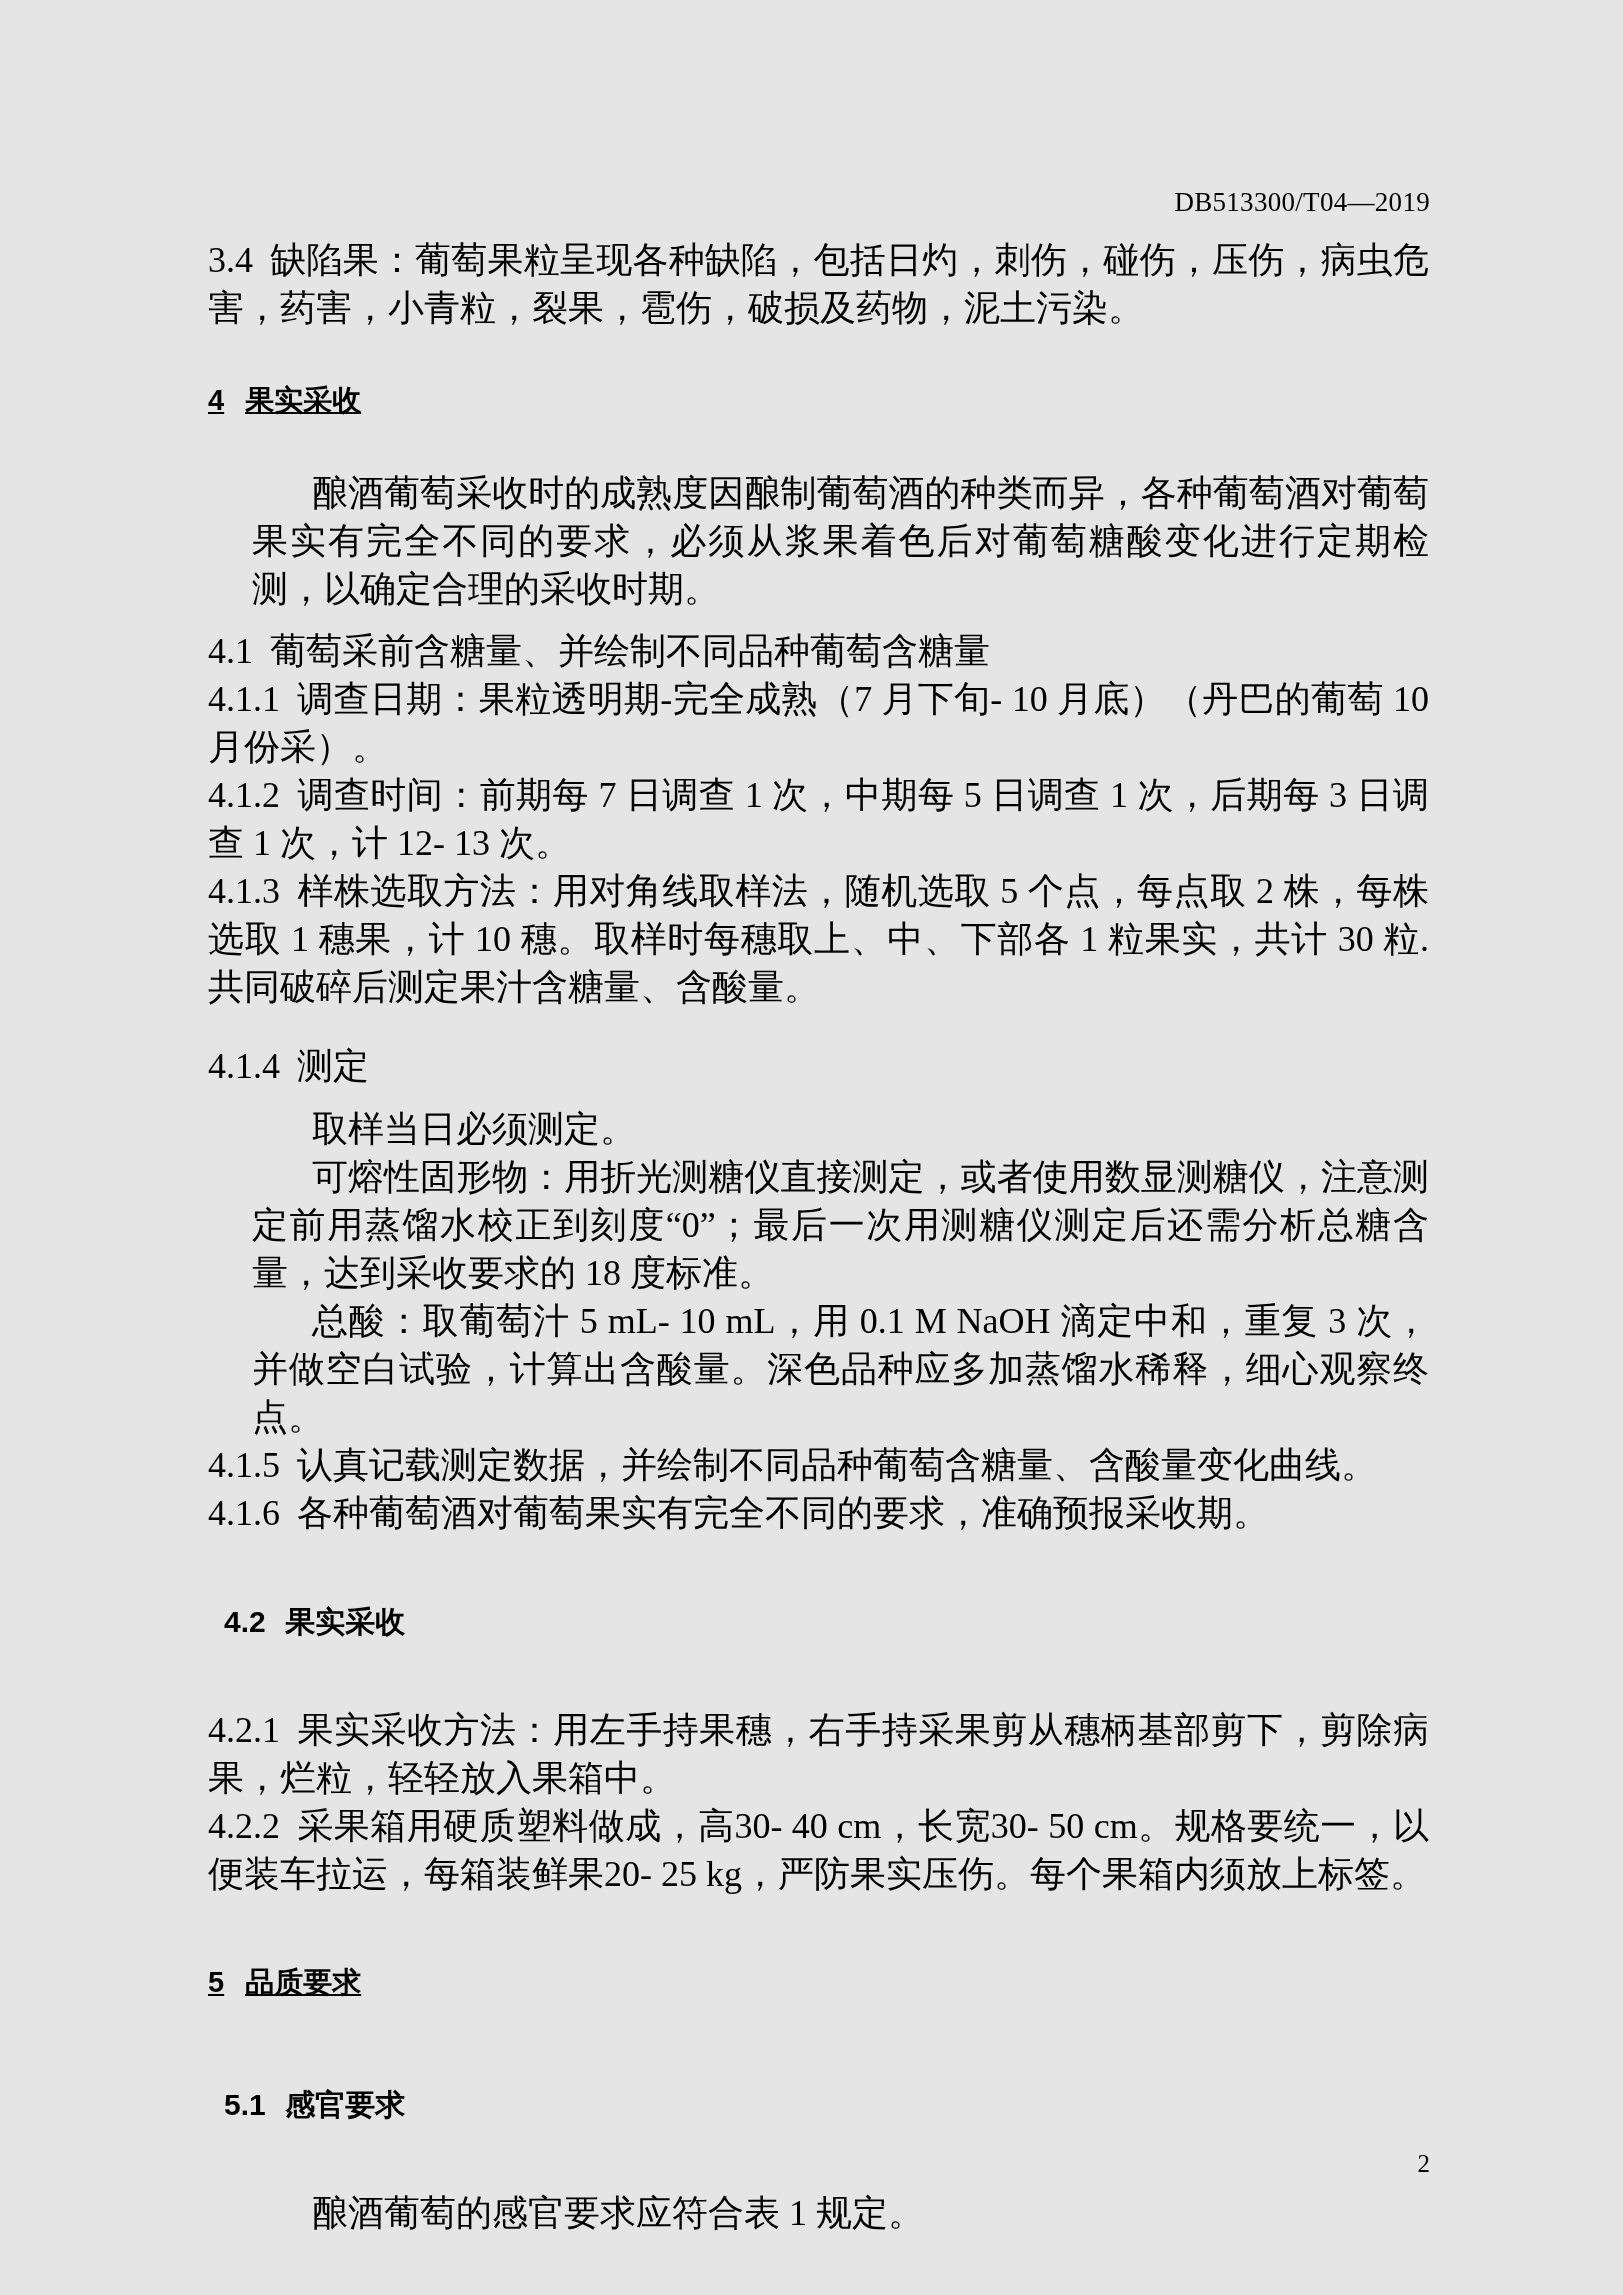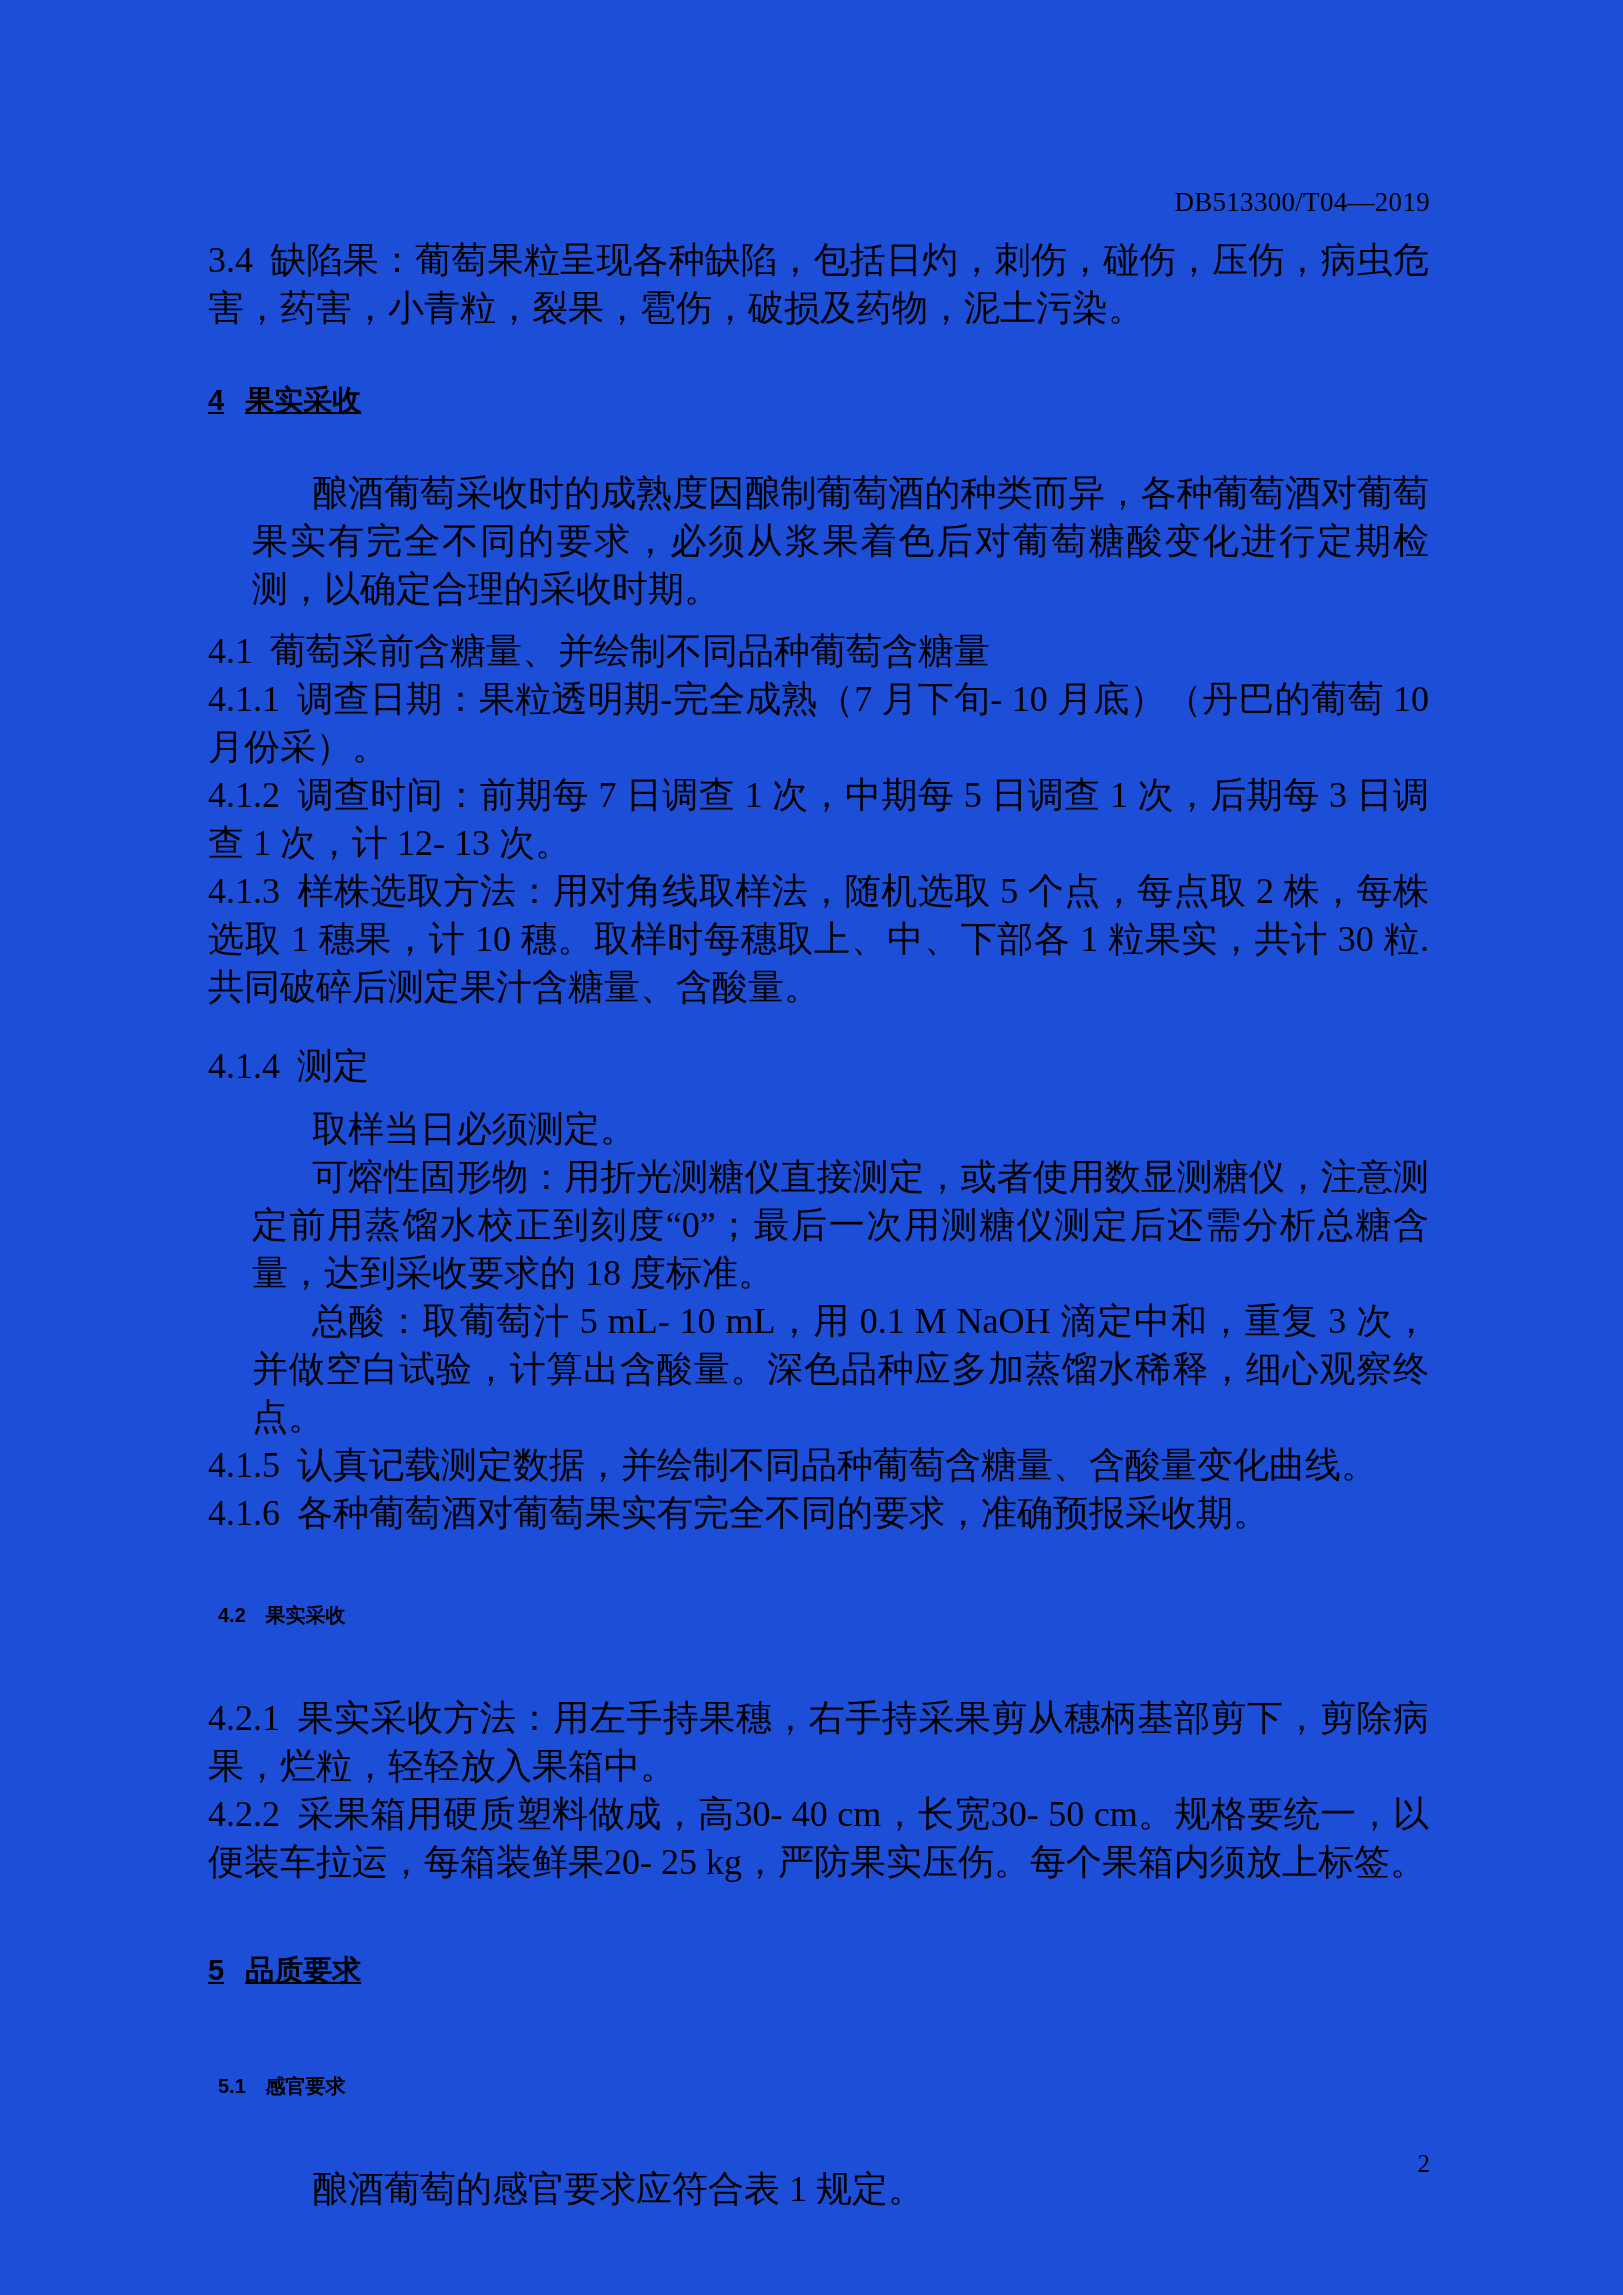--- a/index.html
+++ b/index.html
@@ -9,21 +9,21 @@
     background: #ffffff;
   }
   body {
     font-family: "Liberation Serif", "DejaVu Serif", serif;
     color: #000000;
   }
   .page {
     position: relative;
     width: 1623px;
     height: 2295px;
-    background: #1d4ed8;
+    background: #e5e5e5;
     box-sizing: border-box;
     padding: 0;
     overflow: hidden;
   }
   
   .header {
     position: absolute;
     top: 187px;
     left: 0;
     right: 193px;
@@ -73,24 +73,24 @@
     line-height: 43px;
     color: #000;
     margin: 0;
     text-decoration: underline;
   }
   .h1 .hnum { padding-right: 21px; }
 
   .h2 {
     font-family: "Liberation Sans", "DejaVu Sans", sans-serif;
     font-weight: bold;
-    font-size: 20px;
+    font-size: 30px;
     line-height: 43px;
     color: #000;
-    margin: 10px;
+    margin: 16px;
   }
   .h2 .hnum { padding-right: 19.6px; }
 
   
   .gap-sm { height: 14.4px; }
   .gap-md { height: 31px; }
   .gap-lg { height: 47px; }
   .gap-xl { height: 63px; }
 
   

